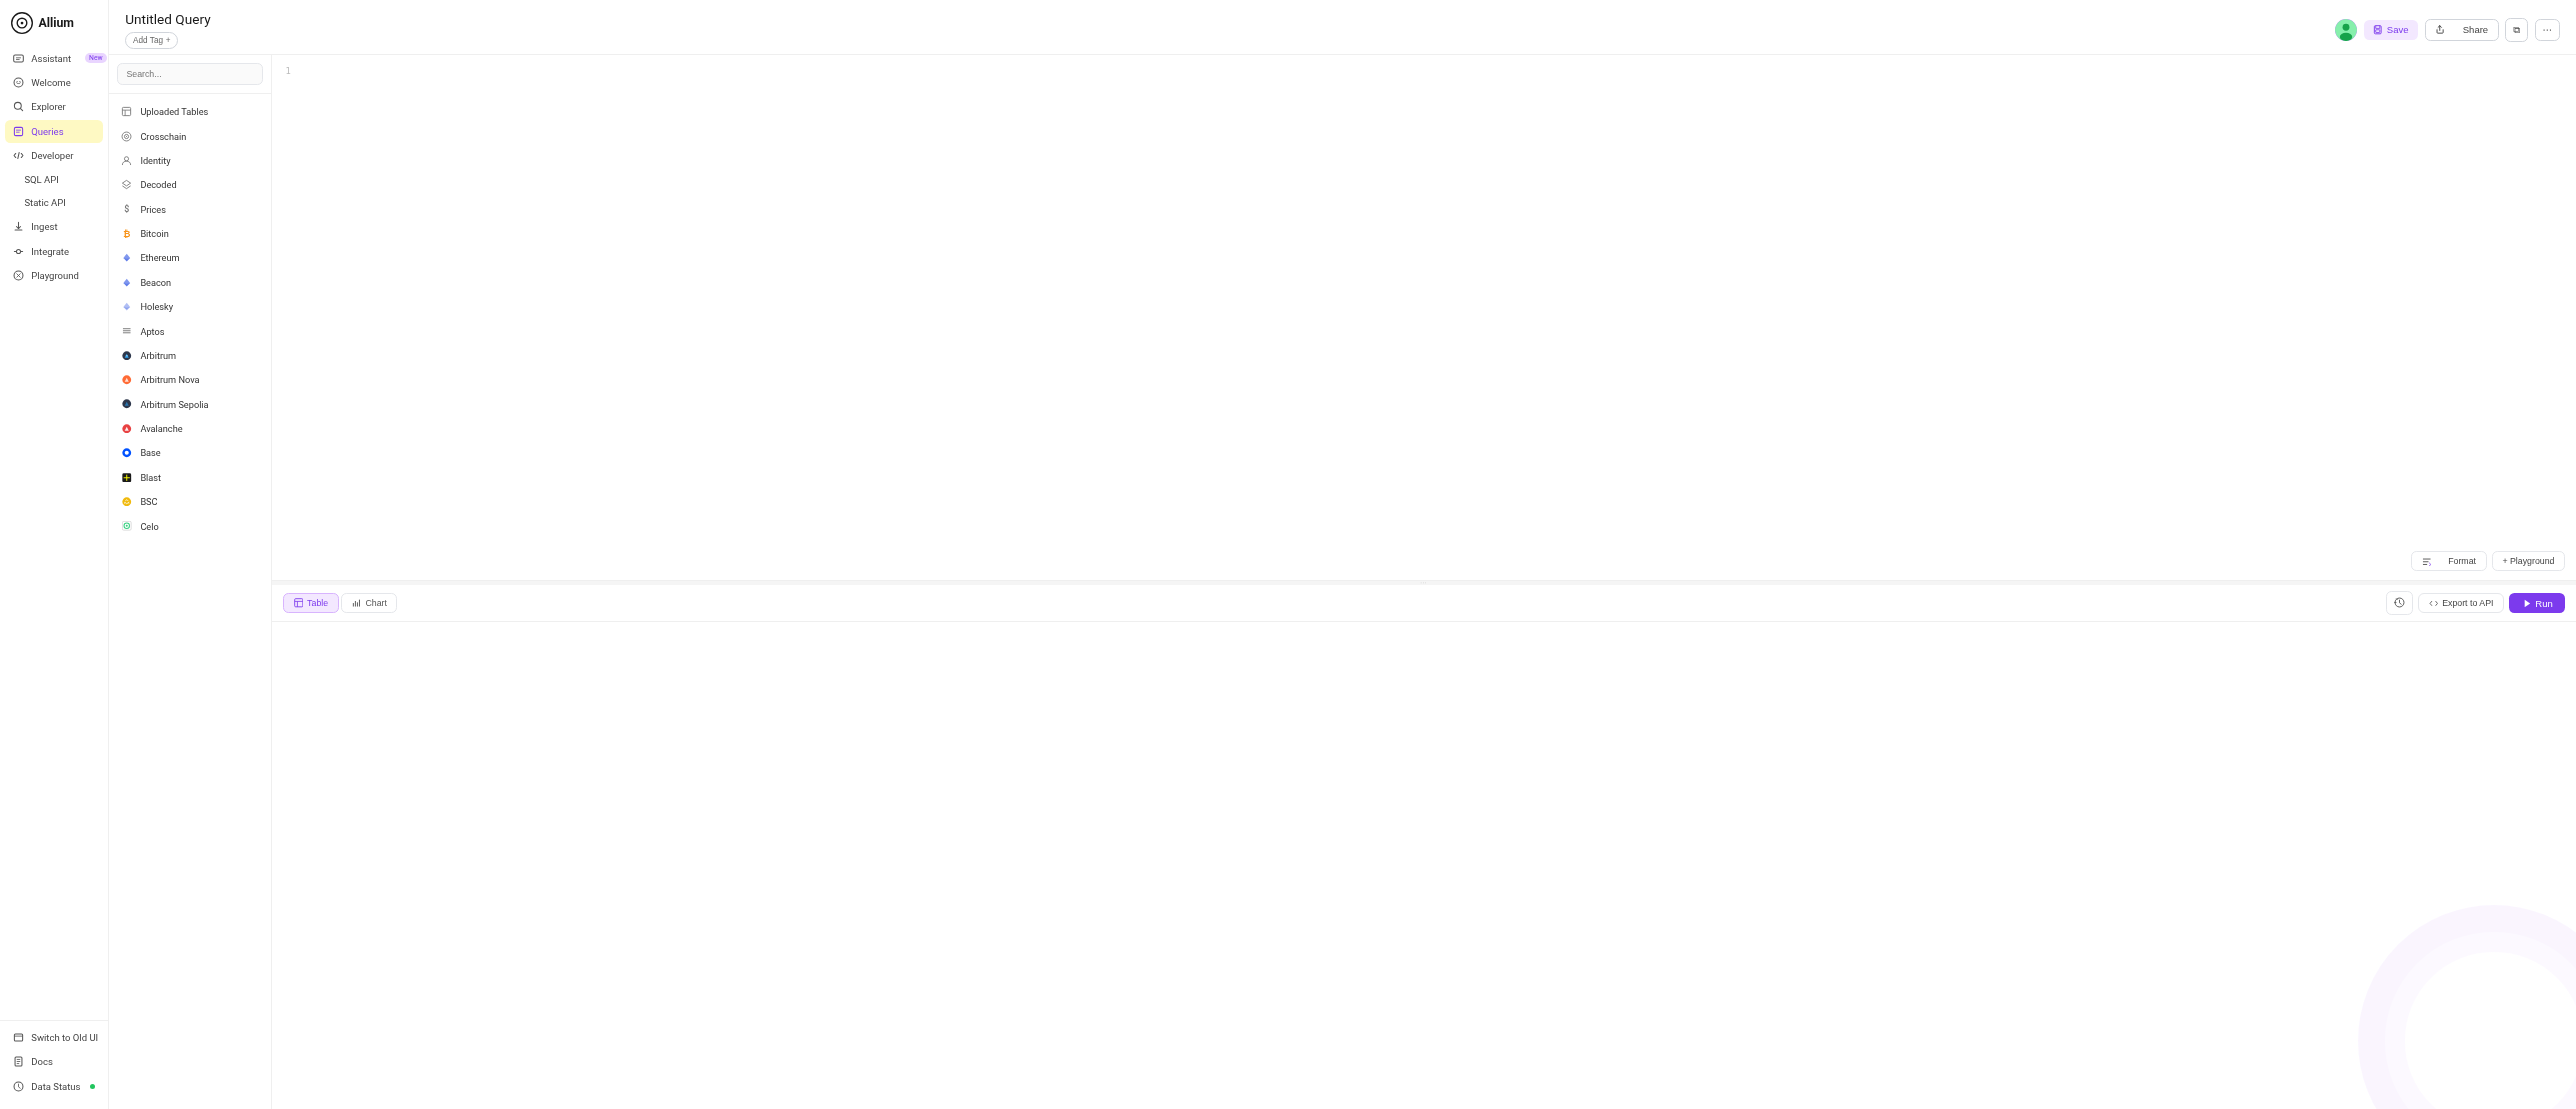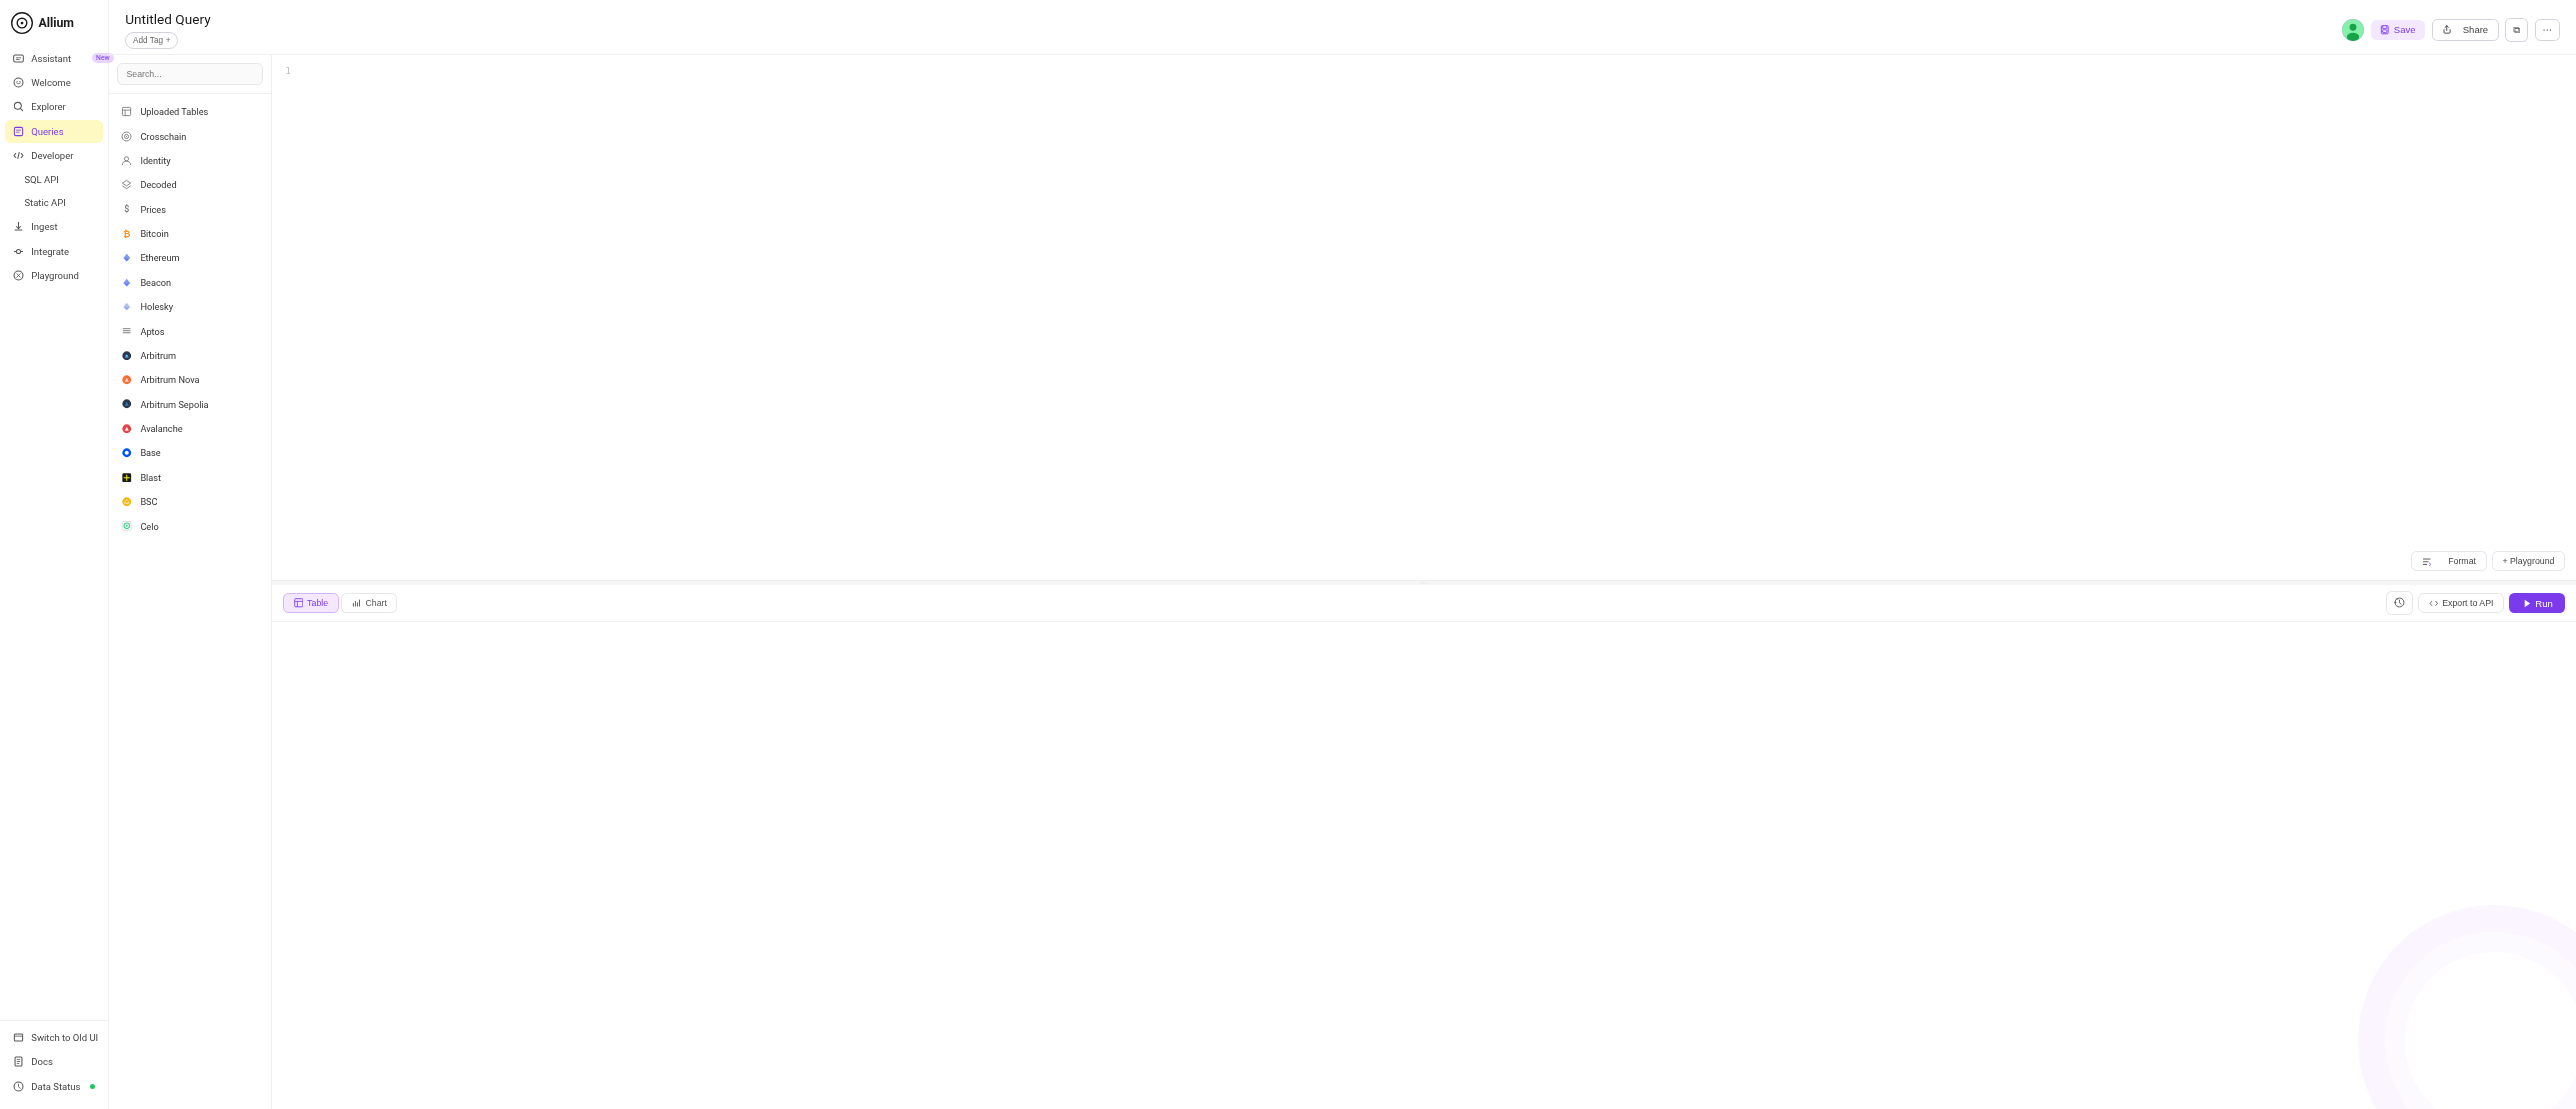--- a/index.html
+++ b/index.html
@@ -69,21 +69,21 @@
       flex-shrink: 0;
     }
 
     .new-badge {
       background: #e9d5ff;
       color: #7c3aed;
       font-size: 6.8px;
       font-weight: 400;
       padding: 1.4px 4.1px;
       border-radius: 6.8px;
-      margin-left: 14px;
+      margin-left: 7px;
     }
 
     .sidebar-bottom {
       padding: 5.4px 5.4px 11px 5.4px;
       display: flex;
       flex-direction: column;
       gap: 1.4px;
       border-top: 0.7px solid #efefef;
     }
 
@@ -166,21 +166,21 @@
       border-radius: 5.4px;
       padding: 4.8px 9.5px;
       font-size: 9.5px;
       font-weight: 500;
       cursor: pointer;
     }
 
     .btn-share {
       display: flex;
       align-items: center;
-      gap: 11px;
+      gap: 18px;
       background: #fff;
       color: #444;
       border: 0.7px solid #d1d5db;
       border-radius: 5.4px;
       padding: 4.8px 9.5px;
       font-size: 9.5px;
       cursor: pointer;
     }
 
     .btn-icon {

